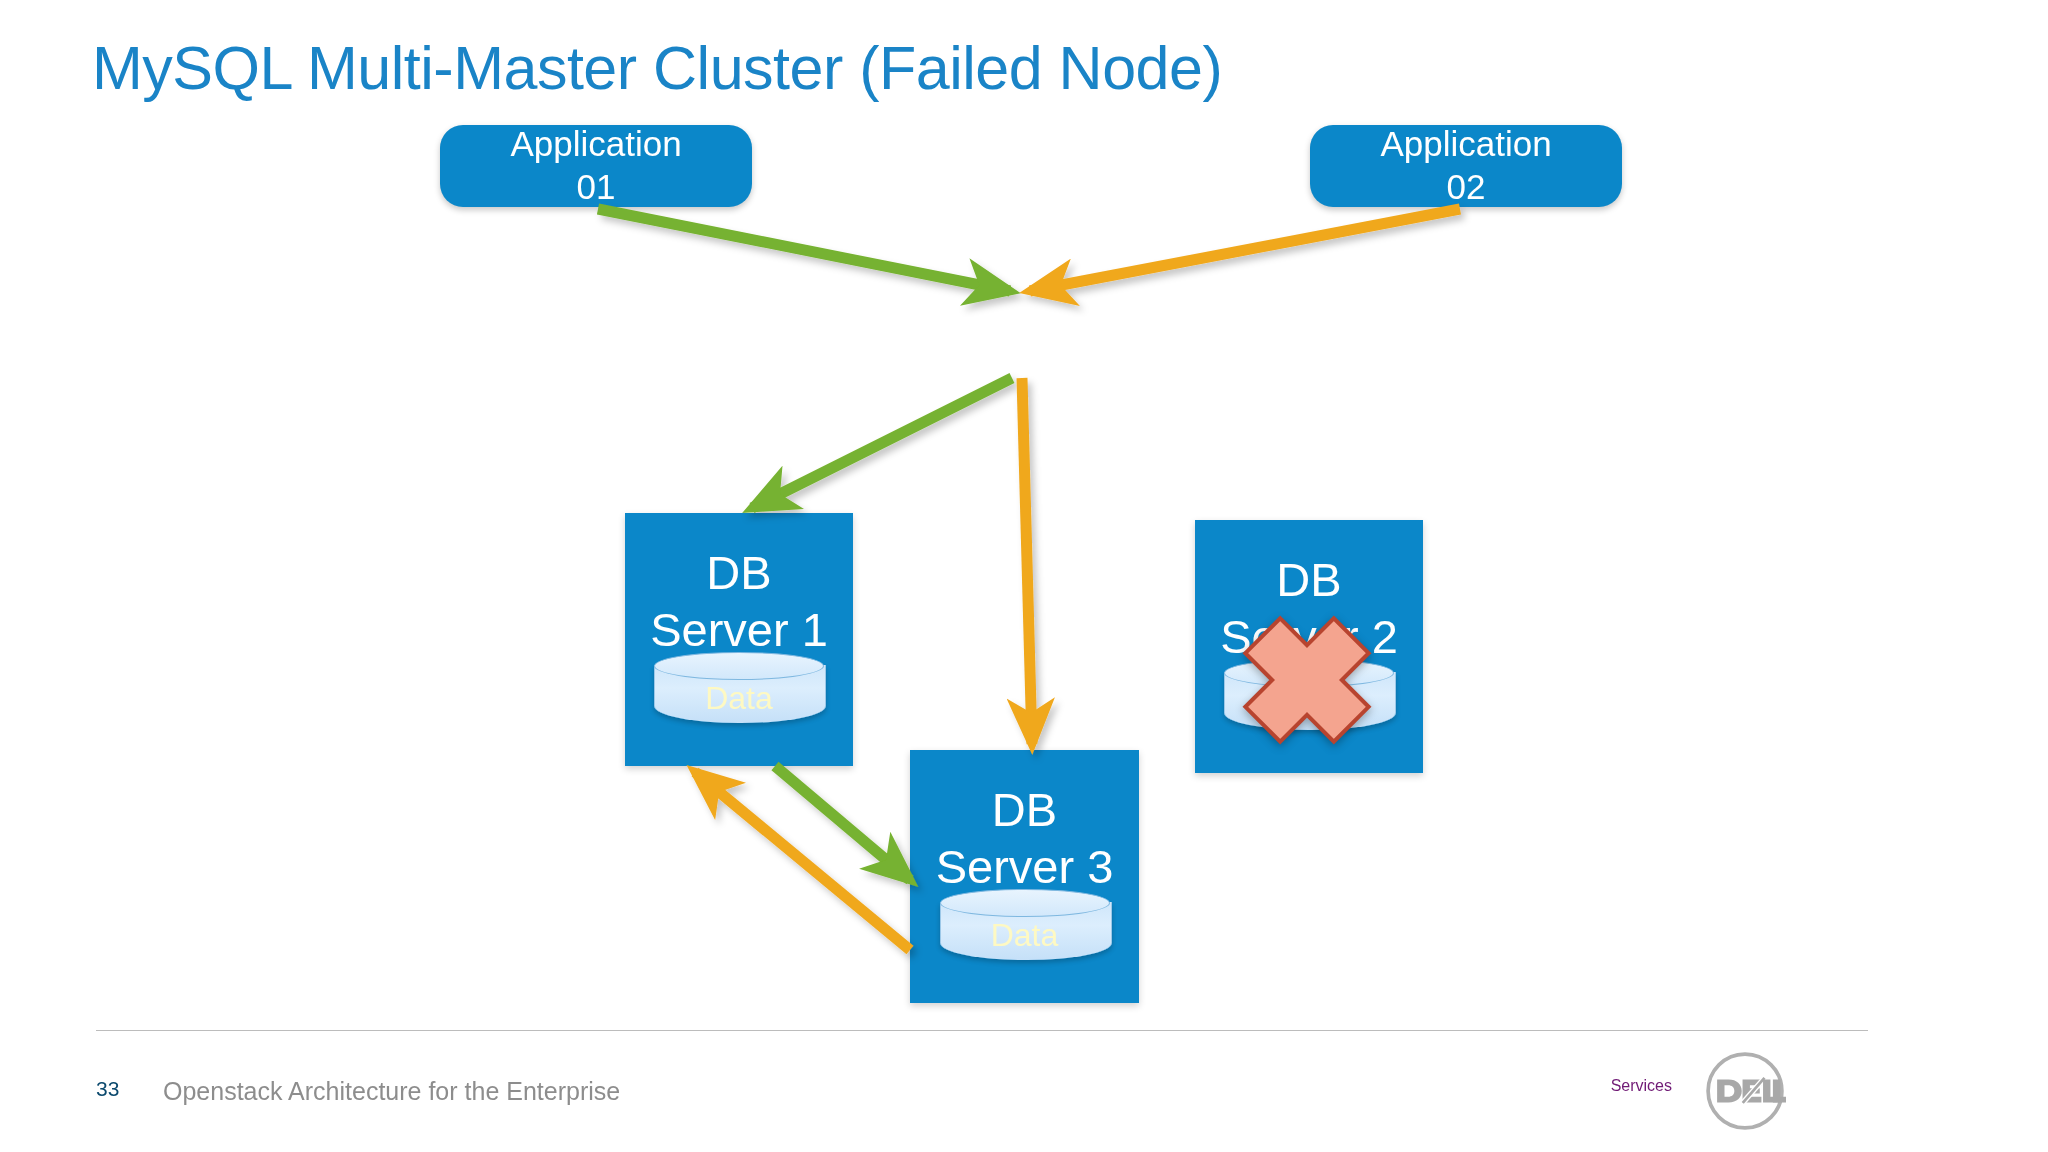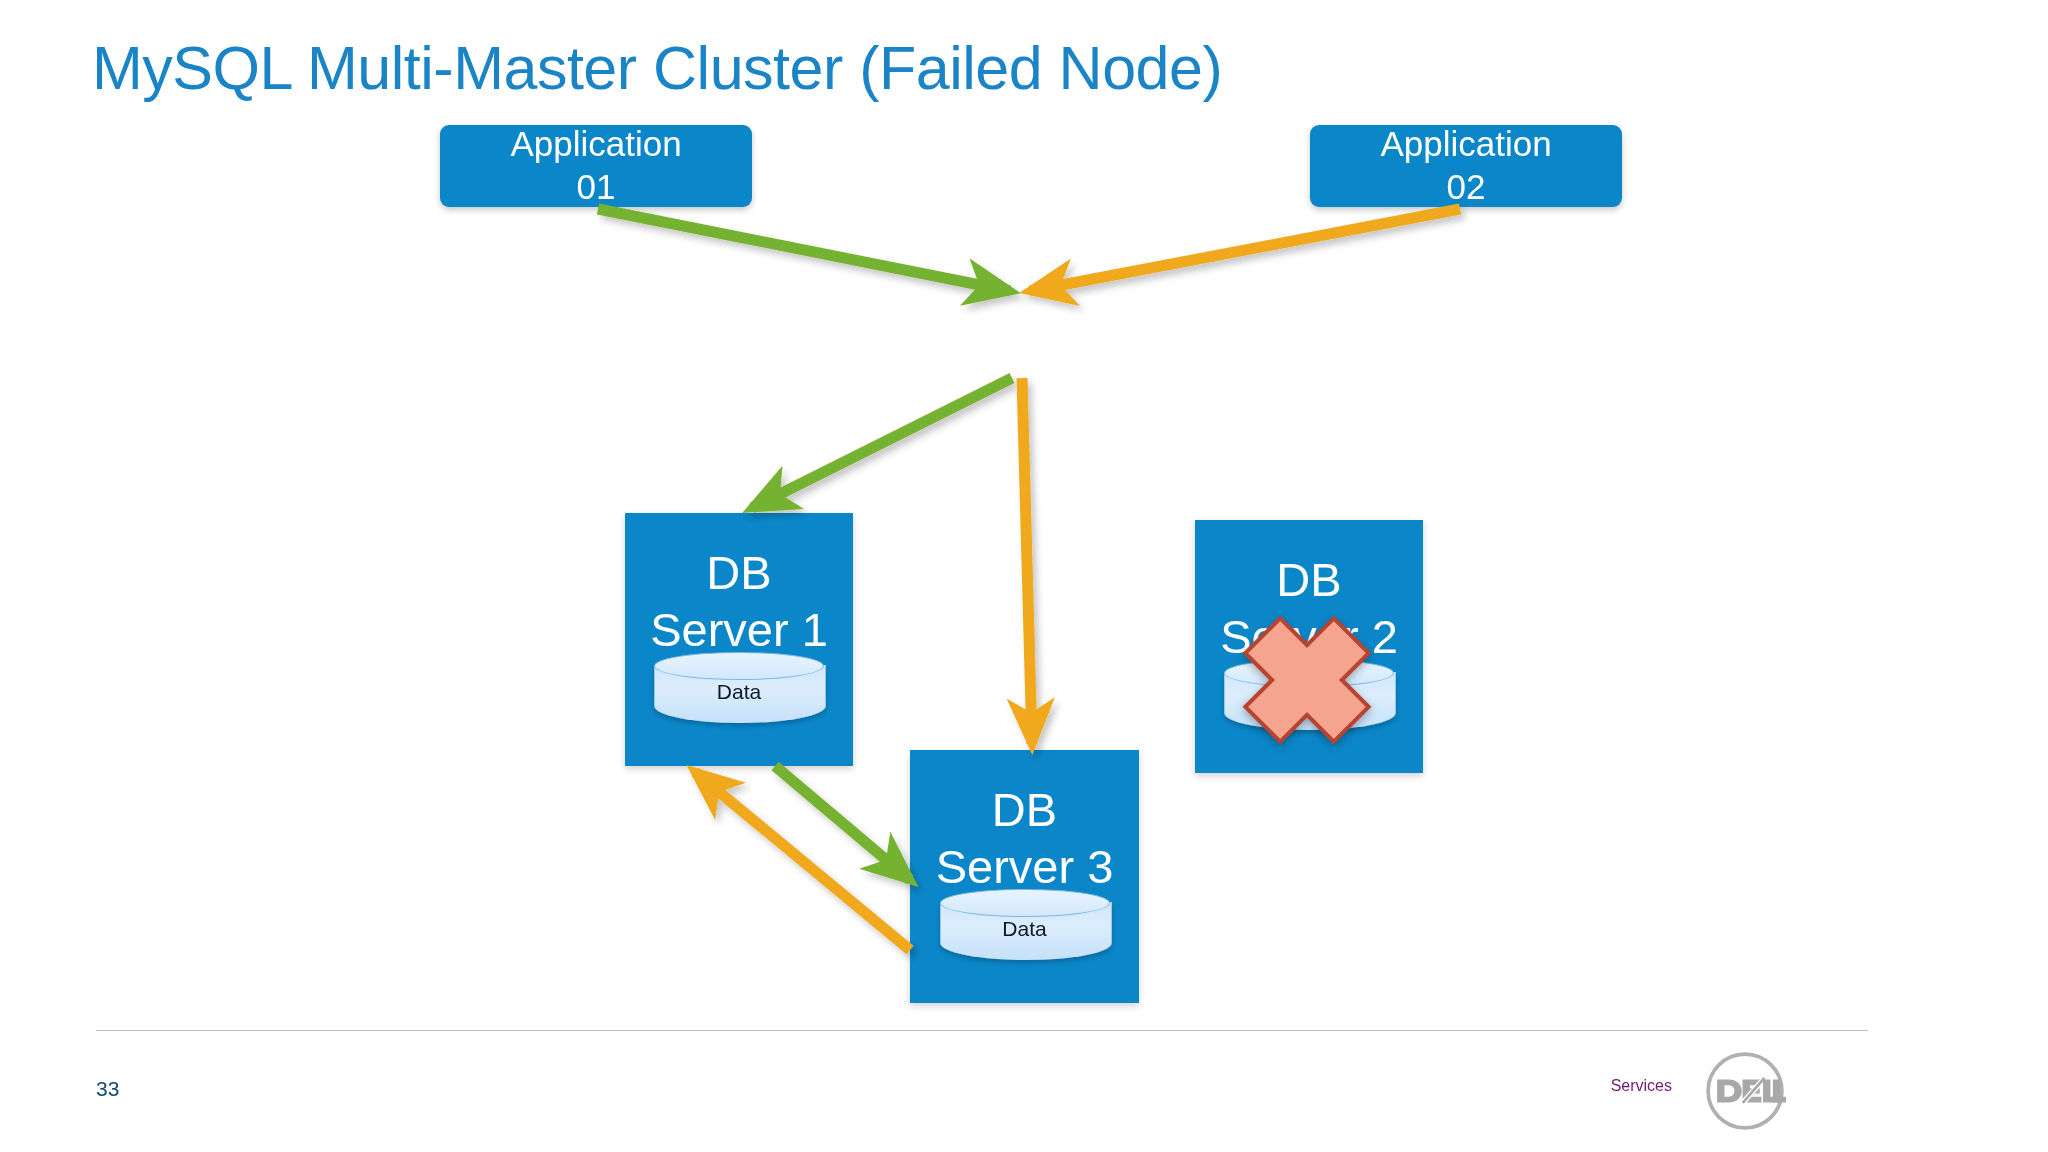--- a/index.html
+++ b/index.html
@@ -35,21 +35,21 @@
   .node {
     position: absolute;
     box-sizing: border-box;
     background: #0b87c9;
     color: #ffffff;
     text-align: center;
     font-weight: 400;
     z-index: 6;
   }
   .node.app {
-    border-radius: 9px;
+    border-radius: 23px;
     box-shadow: 0 3px 6px rgba(0,0,0,0.22);
     display: flex;
     align-items: center;
     justify-content: center;
   }
   .node.lb {
     border-radius: 13px;
     box-shadow: 0 3px 6px rgba(0,0,0,0.22);
     display: flex;
     align-items: center;
@@ -115,22 +115,22 @@
     height: 26px;
     background: linear-gradient(to bottom, #e8f4fe 0%, #d2e8fb 100%);
     border: 1px solid #7fb8e0;
     border-radius: 50%;
   }
   .cyl-text {
     position: absolute;
     left: 0; right: 0;
     top: 28px;
     text-align: center;
-    font-size: 21px;
-    color: #0f172a;
+    font-size: 32px;
+    color: #fef9c3;
     z-index: 3;
   }
 
   
   #failure-cross {
     position: absolute;
     left: 1240px;
     top: 613px;
     width: 134px;
     height: 134px;
@@ -264,20 +264,21 @@
       <div class="cyl-body"></div>
       <div class="cyl-top"></div>
       <div class="cyl-text">Data</div>
     </div>
   </div>
 
   <div id="footer-rule"></div>
 
   <div id="footer-page-number">33</div>
 
+  <div id="footer-deck-title">Openstack Architecture for the Enterprise</div>
 
   <div id="footer-services">Services</div>
 
   <svg id="dell-logo" viewBox="0 0 100 100" xmlns="http://www.w3.org/2000/svg">
     <circle cx="50" cy="50" r="45" fill="none" stroke="#b0b0b0" stroke-width="4.5"></circle>
     <g fill="#a8a8a8">
 
       <path d="M16,36 L30,36 C40,36 46,42 46,50 C46,58 40,64 30,64 L16,64 Z
                M25,43 L25,57 L29.5,57 C34,57 37,54.5 37,50 C37,45.5 34,43 29.5,43 Z"></path>
 

